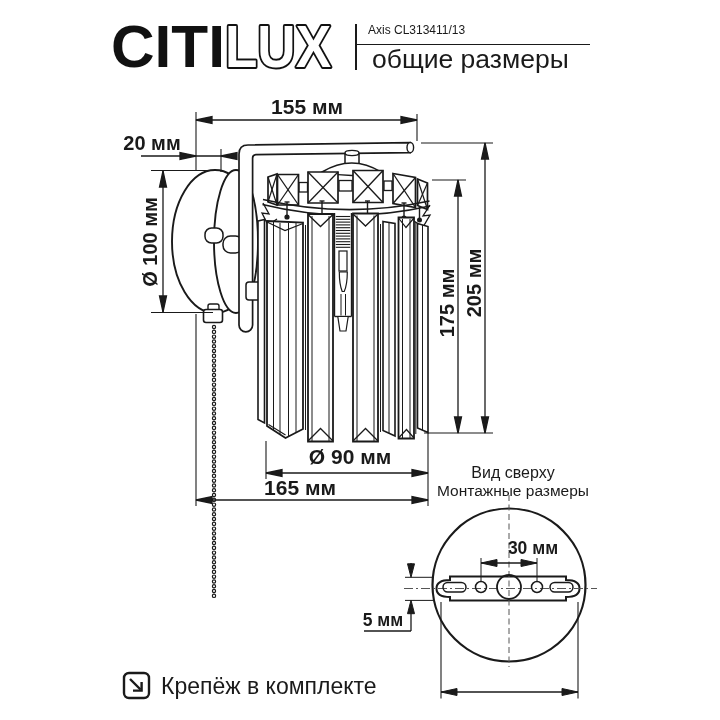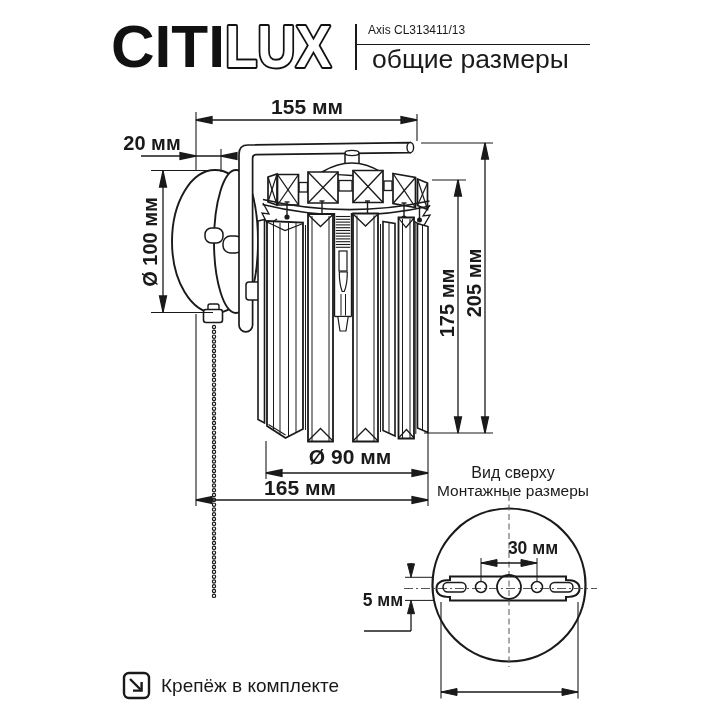--- a/index.html
+++ b/index.html
@@ -7,21 +7,21 @@
         font-family:"Liberation Sans","DejaVu Sans",sans-serif;color:#1a1a1a;}
   .abs{position:absolute;}
   .label{position:absolute;transform:translate(-50%,-50%);white-space:nowrap;color:#1a1a1a;}
   .label.rot{transform:translate(-50%,-50%) rotate(-90deg);}
   .b21{font-weight:bold;font-size:21px;}
   .b20{font-weight:bold;font-size:20px;}
   .b19{font-weight:bold;font-size:19.5px;}
   .b17{font-weight:bold;font-size:17.5px;}
   .r18{font-size:16px;}
   .r15{font-size:15.5px;}
-  .note-text{position:absolute;font-size:19px;transform:translateY(-50%);white-space:nowrap;}
+  .note-text{position:absolute;font-size:23px;transform:translateY(-50%);white-space:nowrap;}
   .model-text{position:absolute;font-size:12px;}
   .subtitle-text{position:absolute;font-size:26.5px;margin-left:6px;}
   .vdivider{position:absolute;width:2px;background:#1a1a1a;}
   .hrule{position:absolute;height:1.6px;background:#1a1a1a;}
   svg{display:block;}
 </style>
 </head>
 <body>
 
 <div class="page">
@@ -251,21 +251,21 @@
   <div class="label b20" style="left:152px;top:143px;">20 мм</div>
   <div class="label rot b20" style="left:150px;top:242px;">Ø 100 мм</div>
   <div class="label rot b20" style="left:447px;top:303px;">175 мм</div>
   <div class="label rot b20" style="left:474px;top:283px;">205 мм</div>
   <div class="label b21" style="left:350px;top:457px;">Ø 90 мм</div>
   <div class="label b21" style="left:300px;top:488px;">165 мм</div>
 
   <div class="label r18" style="left:513px;top:473px;">Вид сверху</div>
   <div class="label r15" style="left:513px;top:491px;">Монтажные размеры</div>
   <div class="label b17" style="left:509px;top:548px;margin-left:24px;">30 мм</div>
-  <div class="label b17" style="left:383px;top:600px;">5 мм</div>
+  <div class="label b17" style="left:383px;top:620px;">5 мм</div>
 
   <svg class="abs" style="left:121px;top:669px;" width="32" height="32" viewBox="0 0 32 32">
     <rect x="3" y="4" width="25" height="25" rx="5" fill="none" stroke="#1a1a1a" stroke-width="2.4"></rect>
     <line x1="9" y1="10" x2="19.5" y2="20.5" stroke="#1a1a1a" stroke-width="2.4"></line>
     <polyline points="20.6,13 20.6,21.6 12,21.6" fill="none" stroke="#1a1a1a" stroke-width="2.4"></polyline>
   </svg>
   <div class="note-text" style="left:161px;top:686px;">Крепёж в комплекте</div>
 
 </div>
 

